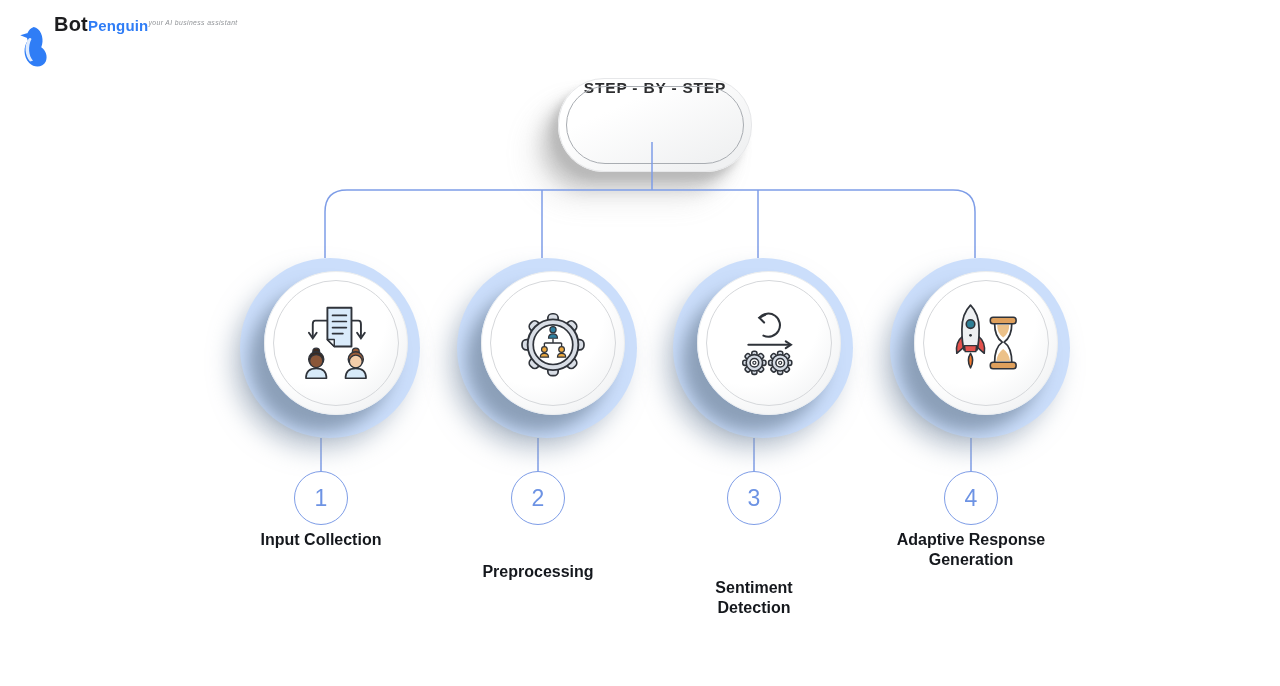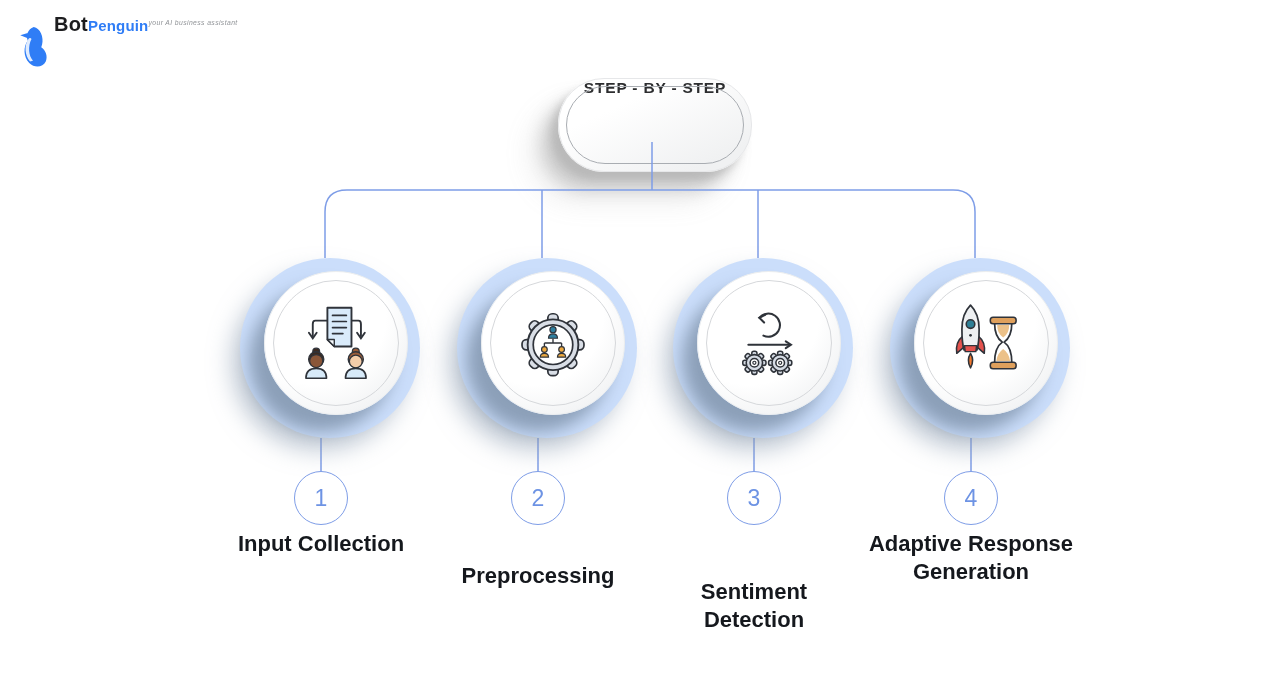--- a/index.html
+++ b/index.html
@@ -44,21 +44,21 @@
   }
   .disc-outline{position:absolute;inset:8px;border-radius:50%;border:1px solid #d6d8db;pointer-events:none;}
   .num{
     position:absolute;top:471px;width:54px;height:54px;border-radius:50%;
     background:#ffffff;border:1.6px solid #7e9de7;box-sizing:border-box;
     display:flex;align-items:center;justify-content:center;
     font-size:23px;font-weight:500;color:#6d93e4;
   }
   .step-label{
     position:absolute;top:530px;width:240px;text-align:center;
-    font-size:22px;font-weight:700;color:#15181d;line-height:1.25;white-space:pre-line;
+    font-size:16px;font-weight:700;color:#15181d;line-height:1.25;white-space:pre-line;
   }
   .icon{display:block;}
 </style>
 </head>
 <body>
 
 <div id="stage">
 
   <div class="logo">
     <svg width="30" height="48" viewBox="0 0 40 60">

